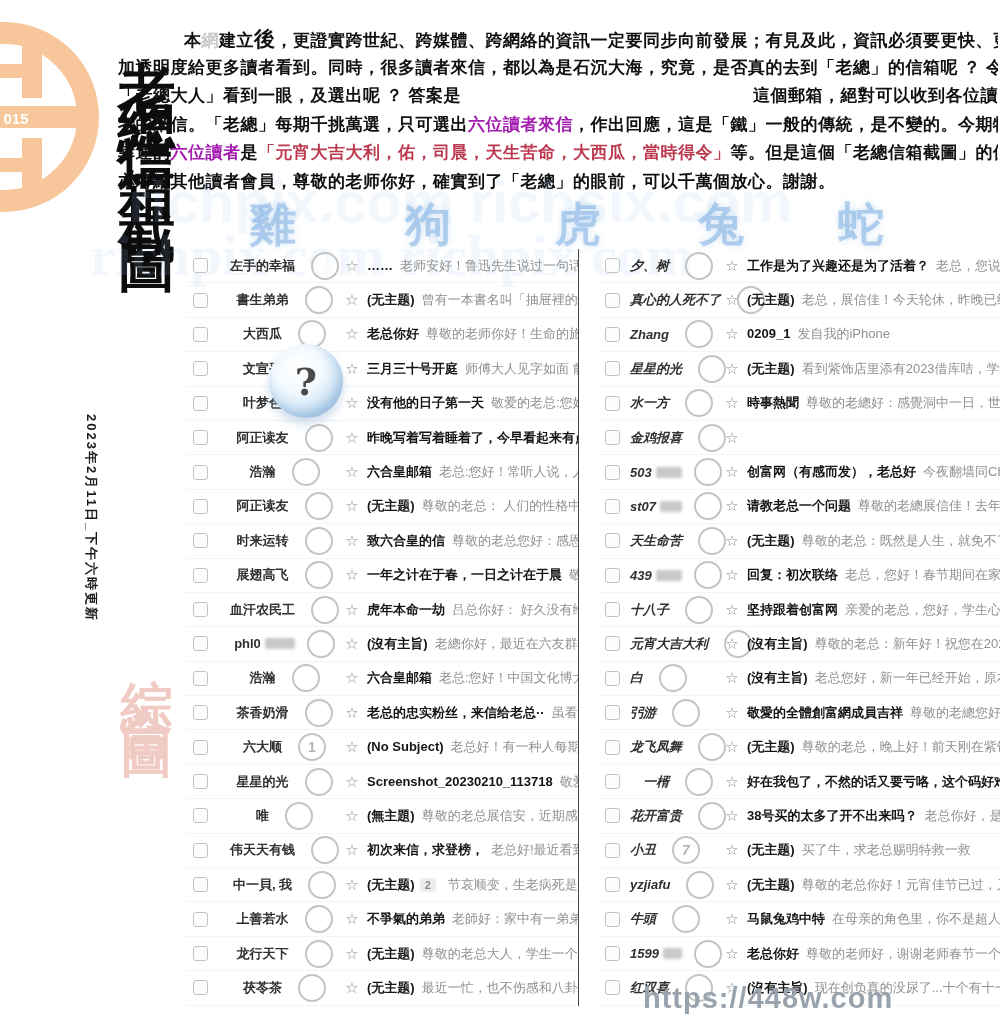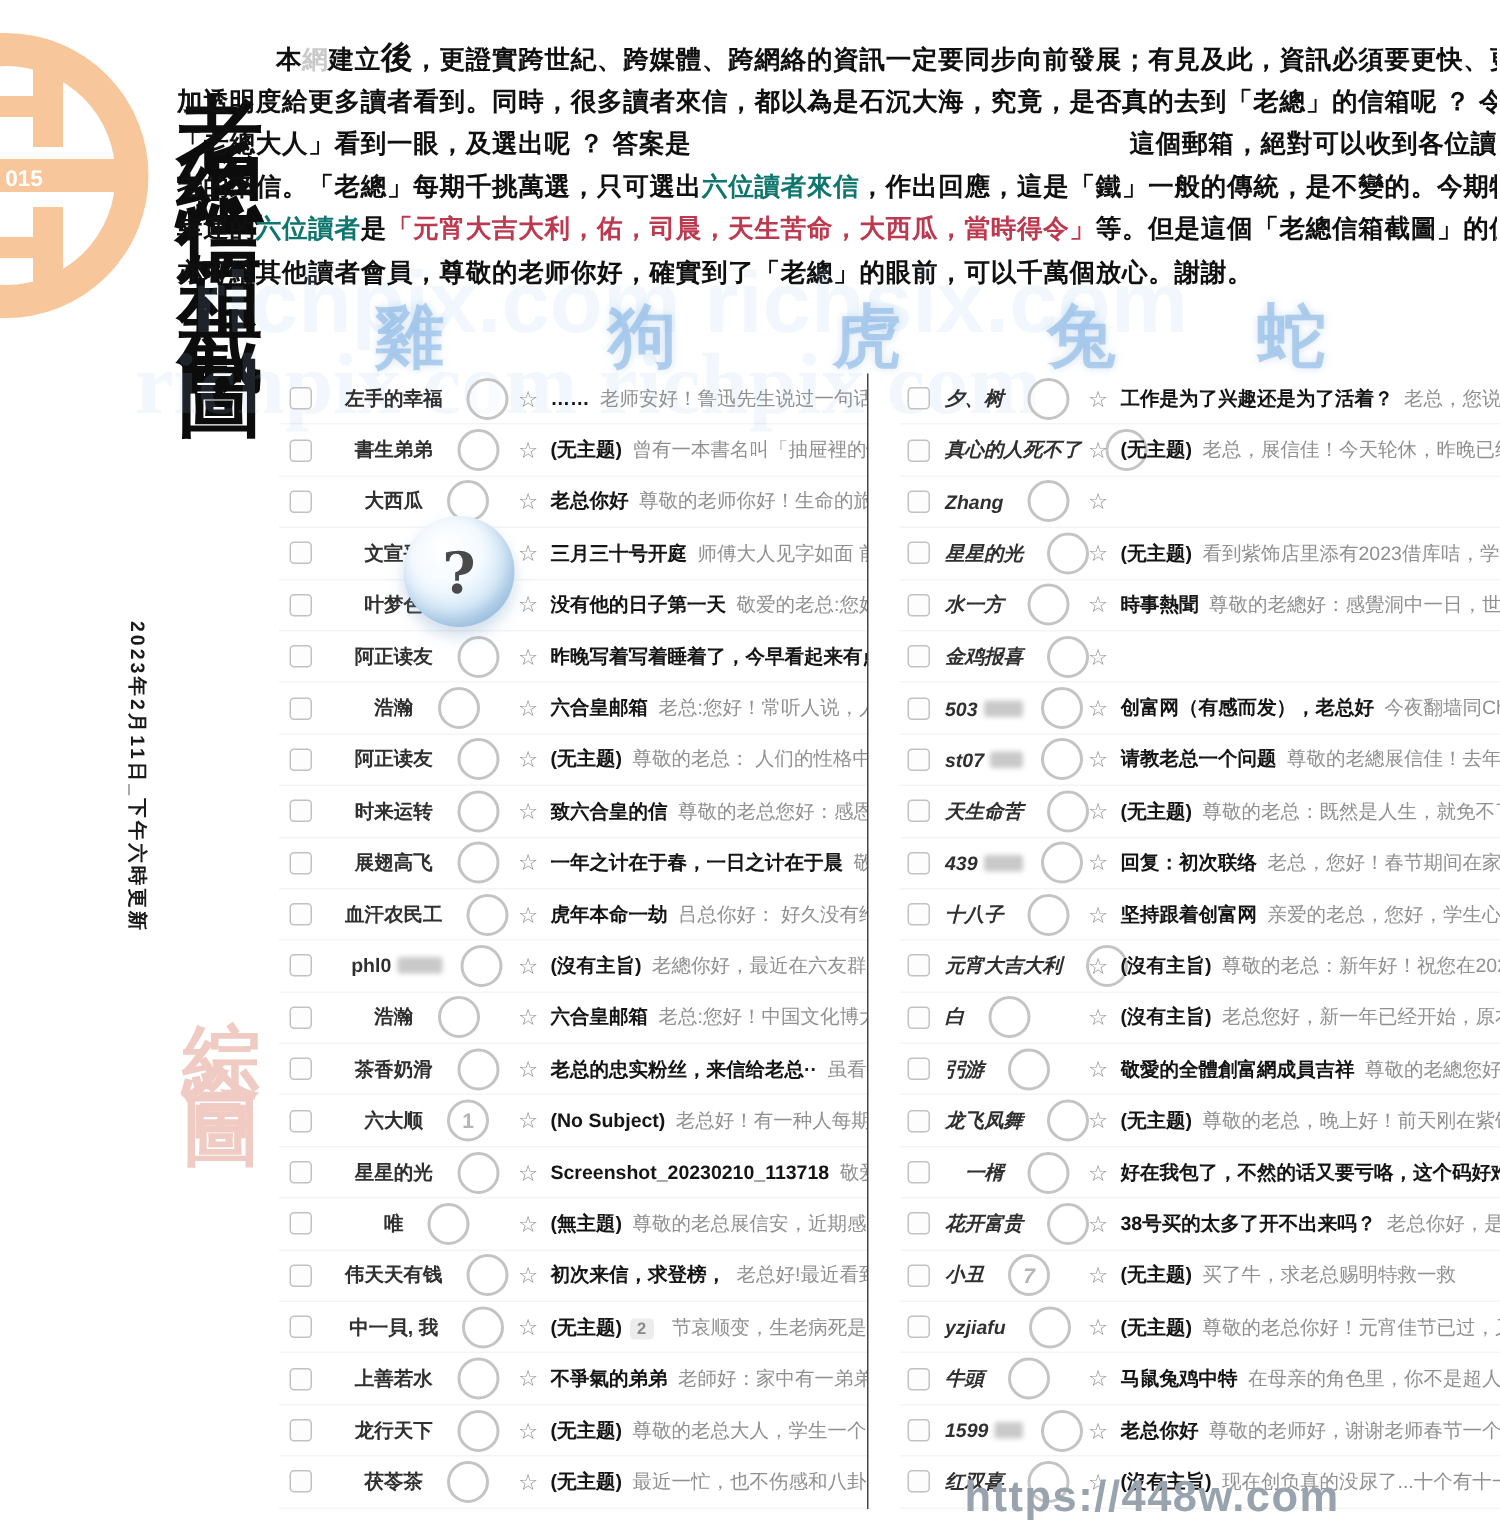--- a/index.html
+++ b/index.html
@@ -16,21 +16,21 @@
            font-size:13px;color:#1a1a1a;letter-spacing:2px;font-weight:600;}
 
   
   .intro{position:absolute;left:118px;top:25px;width:880px;color:#101010;
          font-size:17px;font-weight:600;letter-spacing:.5px;}
   .intro-line{white-space:nowrap;overflow:hidden;height:28.5px;line-height:28.5px;}
   .intro-line.indent{padding-left:66px;}
   .intro-line.spread{display:flex;justify-content:space-between;align-items:center;}
   .intro .faded{color:#c9c9c9;}
   .intro .strong{font-weight:800;font-size:21px;}
-  .intro .magenta{color:#0f766e;}
+  .intro .magenta{color:#a21caf;}
   .intro .red{color:#bc3a50;font-family:Liberation Mono, monospace;}
 
   
   .wm-band{position:absolute;font-size:58px;font-weight:700;color:rgba(150,195,230,.13);white-space:nowrap;}
   .wm-band.b1{left:128px;top:168px;}
   .wm-band.b2{left:90px;top:222px;font-family:Liberation Serif, serif;}
   .zodiac{position:absolute;top:194px;font-size:46px;font-weight:700;color:rgba(125,175,226,.55);
           text-shadow:0 0 6px rgba(125,175,226,.35);font-family:"DejaVu Serif",serif;}
   .url-wm{position:absolute;left:643px;top:982px;font-size:29px;font-weight:700;
           color:#99a3ad;letter-spacing:1px;}
@@ -349,20 +349,21 @@
     <span class="subject-wrap"><span class="subject">(无主题)</span><span class="snippet">老总，展信佳！今天轮休，昨晚已经约了</span></span>
   </div>
       <div class="mail-row">
     <span class="cbx"></span>
     <span class="sender-box">
       <span class="sender-text">Zhang</span>
       <span class="blur-chip" hidden=""></span>
       <span class="circle-badge" hidden=""></span>
     </span>
     <span class="star">☆</span>
+    <span class="subject-wrap"><span class="subject">0209_1</span><span class="snippet">发自我的iPhone</span></span>
   </div>
       <div class="mail-row">
     <span class="cbx"></span>
     <span class="sender-box">
       <span class="sender-text">星星的光</span>
       <span class="blur-chip" hidden=""></span>
       <span class="circle-badge" hidden=""></span>
     </span>
     <span class="star">☆</span>
     <span class="subject-wrap"><span class="subject">(无主题)</span><span class="snippet">看到紫饰店里添有2023借库咭，学生去年</span></span>

